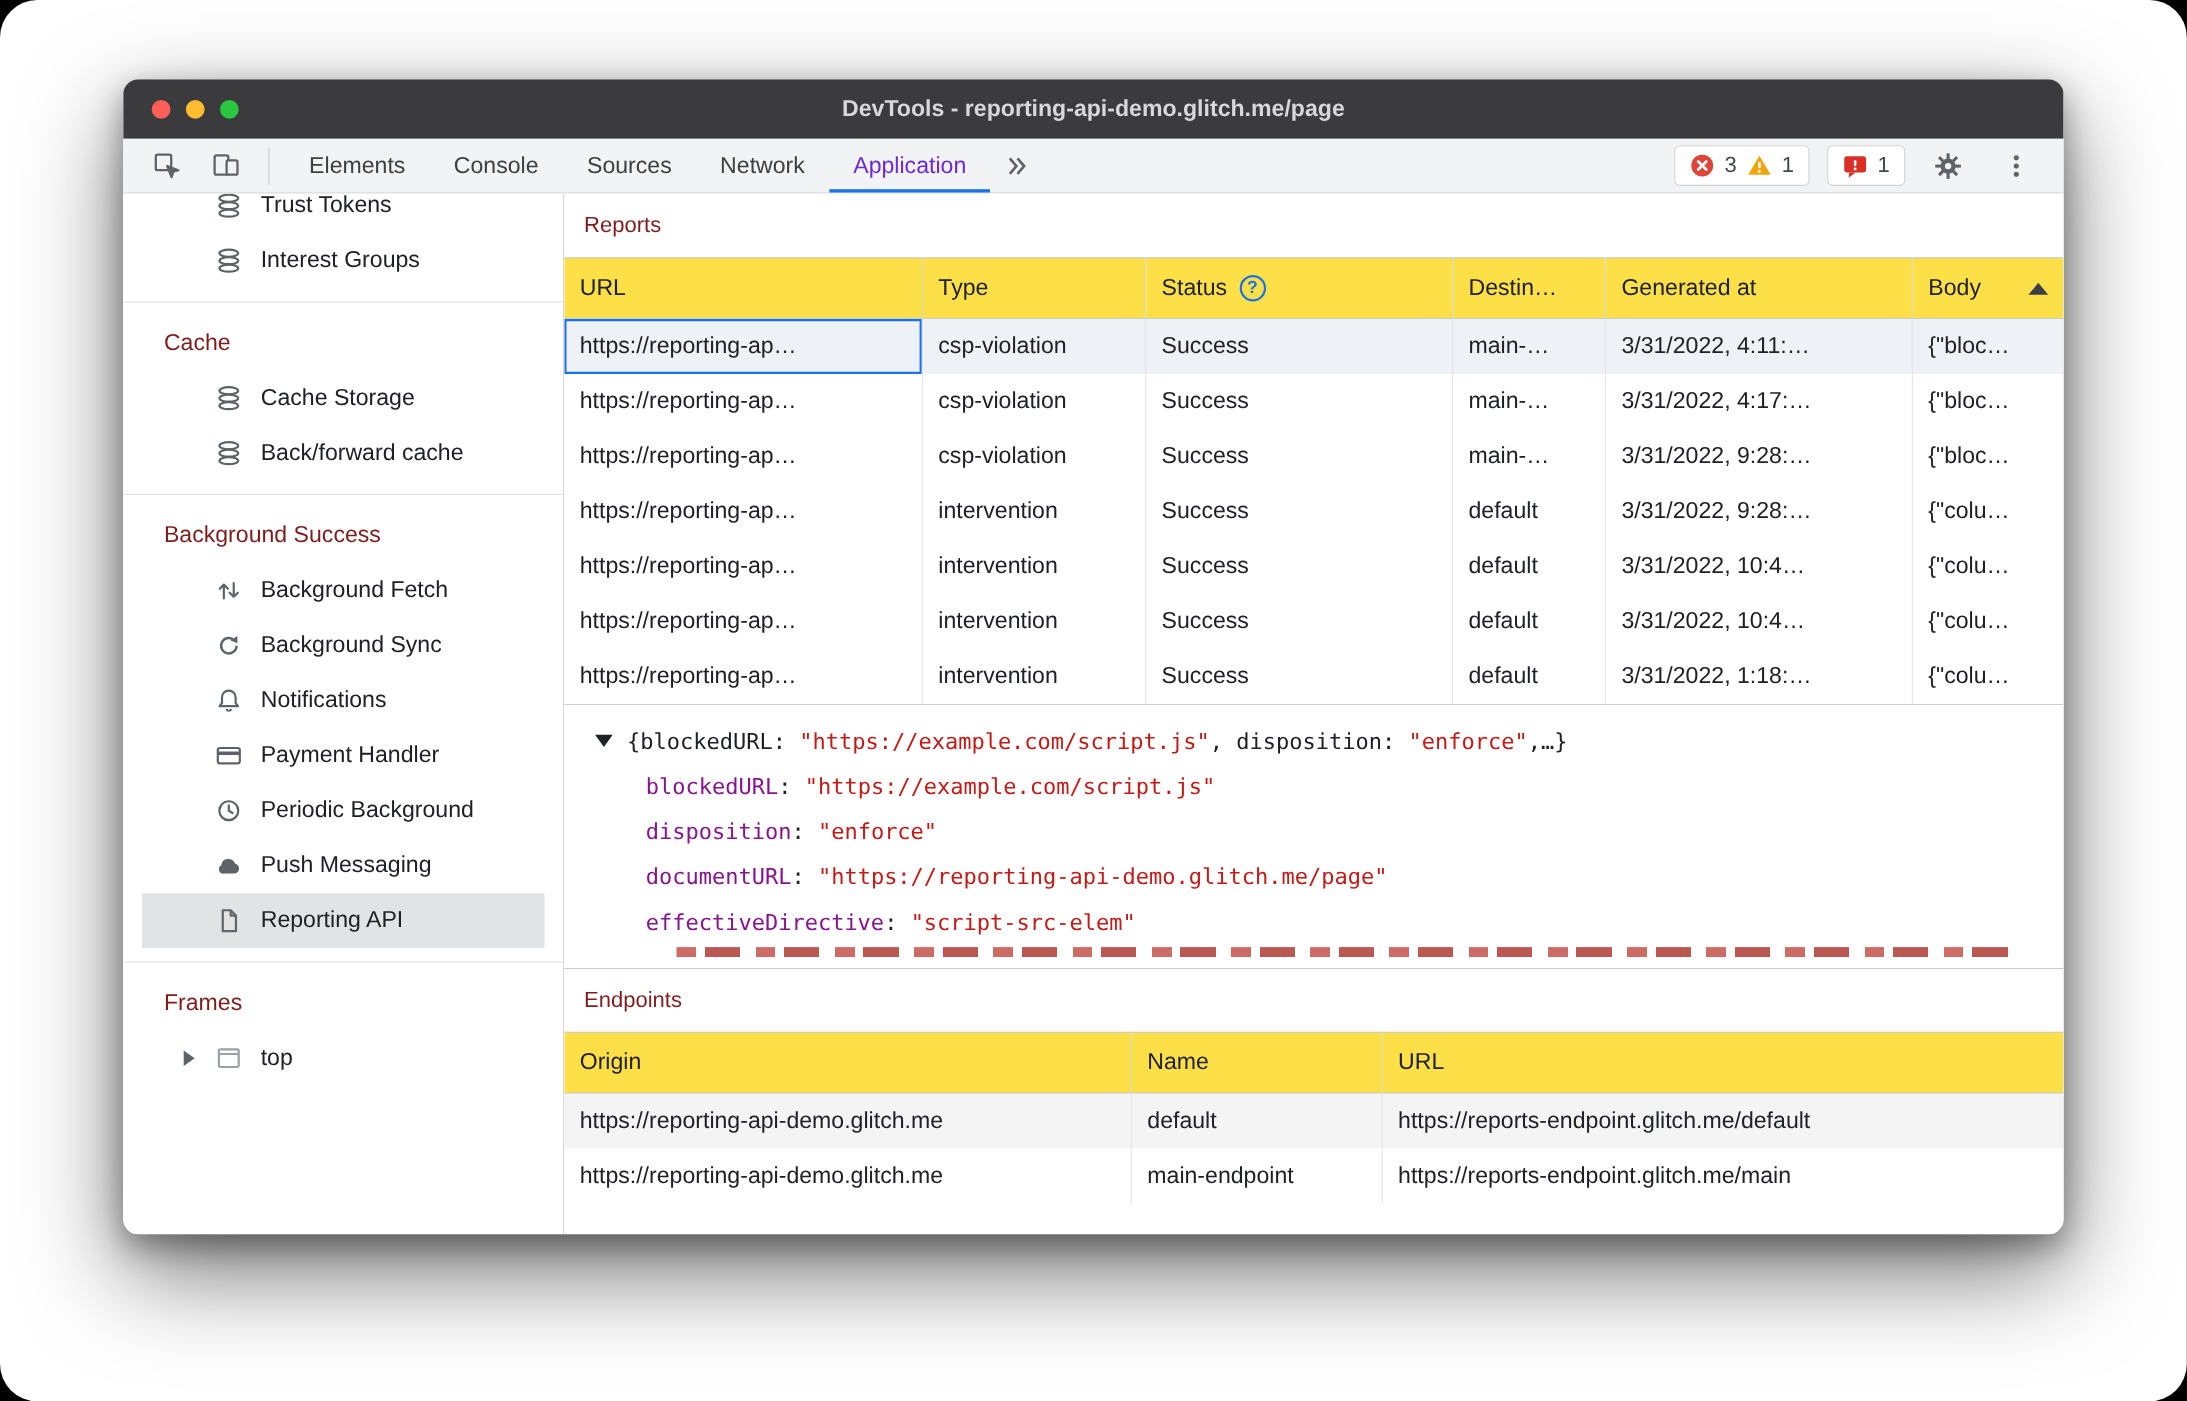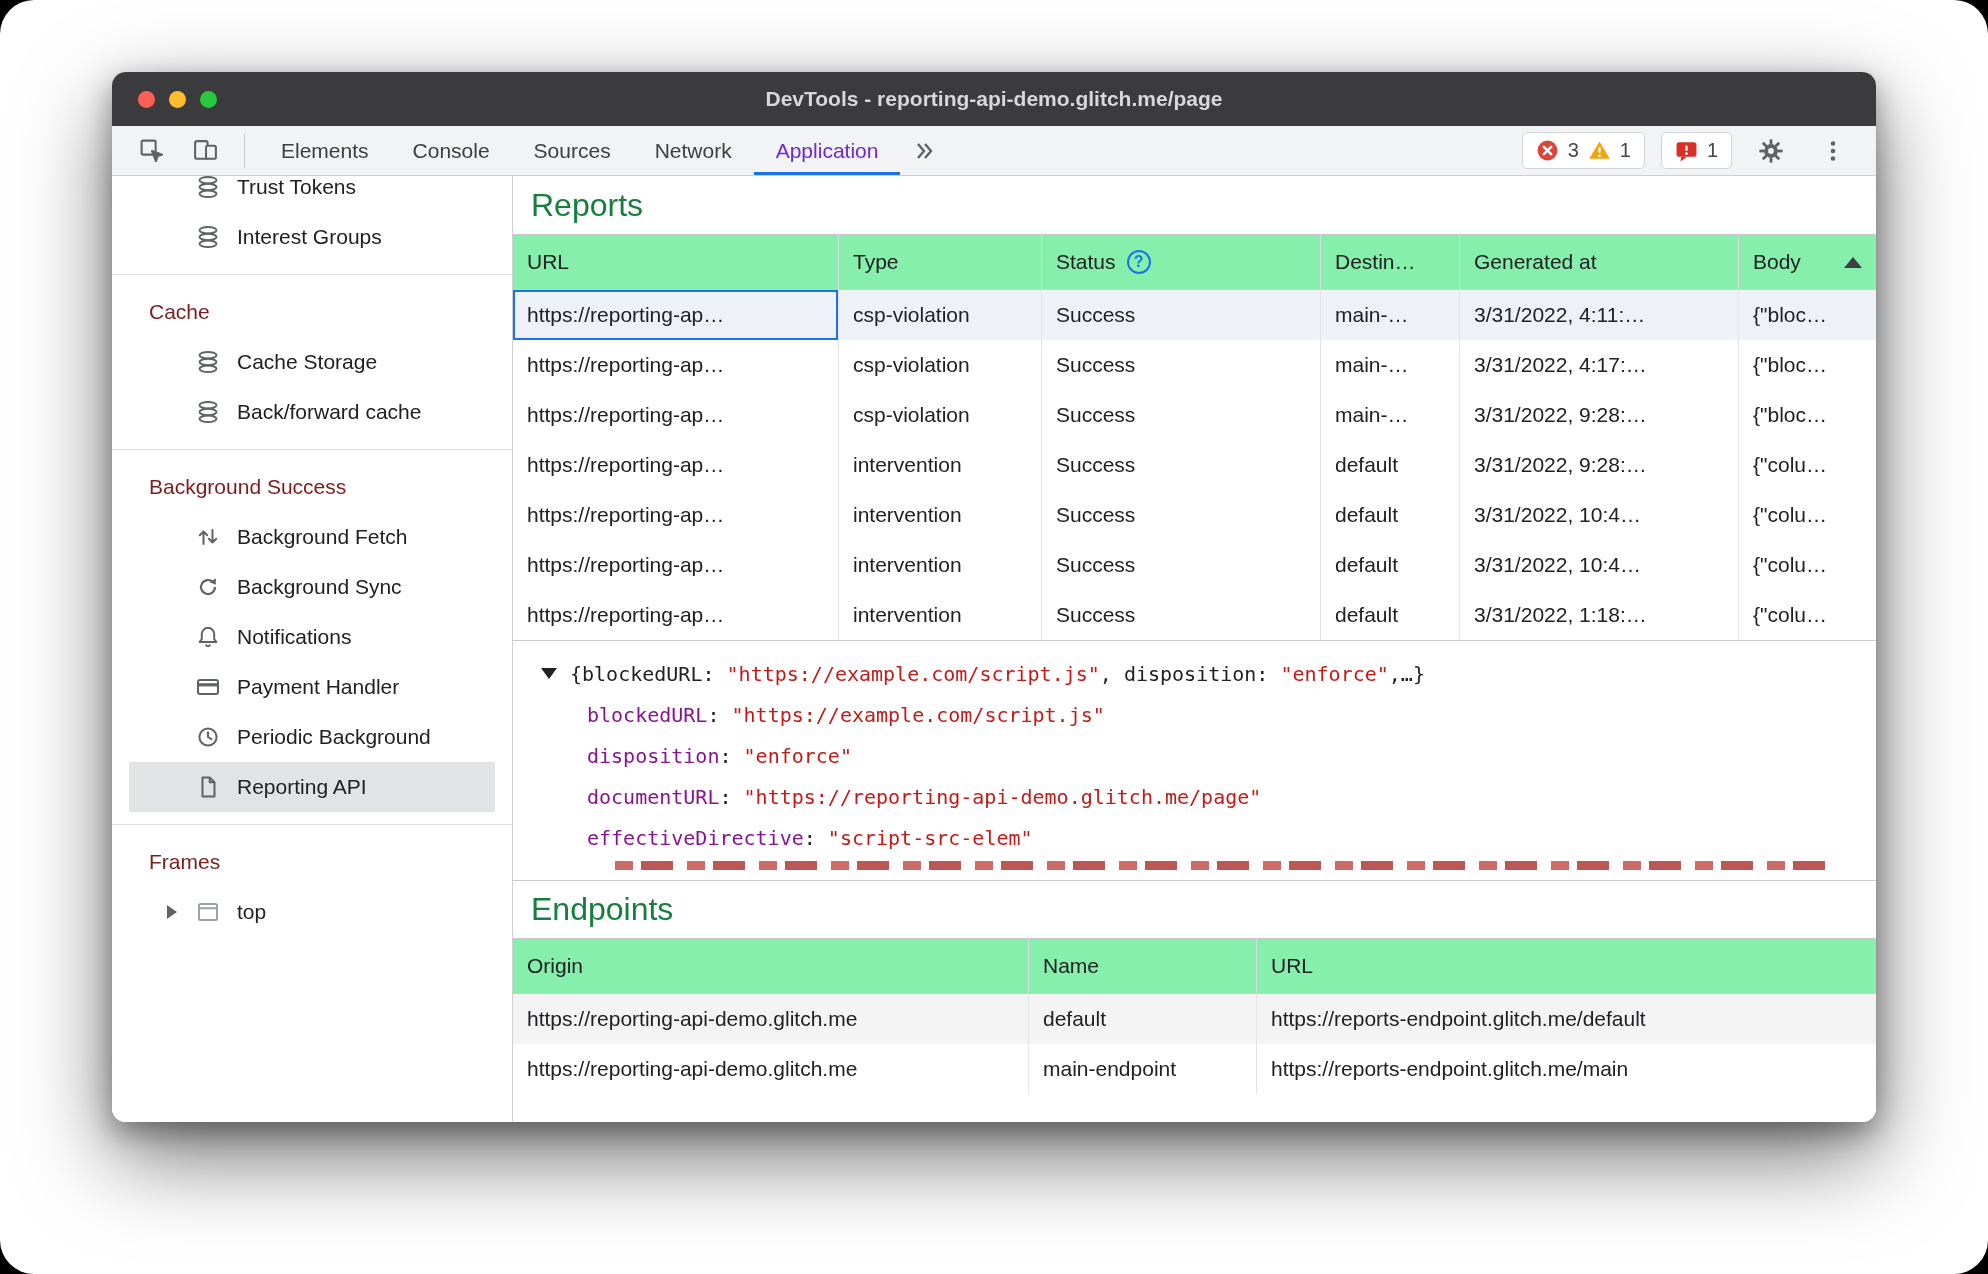--- a/index.html
+++ b/index.html
@@ -46,29 +46,29 @@
   .side-item { height: 50px; display: flex; align-items: center; gap: 16px; padding-left: 66px;
     font-size: 21px; color: #202124; white-space: nowrap; }
   .side-item.selected { background: #e1e3e5; }
   .side-item .sicon { flex: 0 0 auto; }
   .tri-right { width: 0; height: 0; border-top: 7px solid transparent; border-bottom: 7px solid transparent;
     border-left: 10px solid #5f6368; margin-left: -28px; margin-right: 2px; }
 
   
   .main { flex: 1; display: flex; flex-direction: column; overflow: hidden; background: #fff; }
   .section-title { height: 58px; flex: 0 0 auto; display: flex; align-items: center; padding: 0 18px;
-    font-size: 32px; color: #15803d; }
+    font-size: 20px; color: #7f1d1d; }
   .section-title.with-top { border-top: 1px solid #c9cccf; margin-top: 4px; }
 
   .t-row { display: grid; }
   .reports-grid .t-row { grid-template-columns: 326px 203px 279px 139px 279px 1fr; }
   .endpoints-grid .t-row { grid-template-columns: 516px 228px 1fr; }
   .h-cell { height: 56px; display: flex; align-items: center; padding: 0 14px; font-size: 21px; color: #202124;
     border-right: 1px solid #d9dbdd; border-top: 1px solid #c9cccf; border-bottom: 1px solid #c9cccf;
-    white-space: nowrap; overflow: hidden; background: #86efac; }
+    white-space: nowrap; overflow: hidden; background: #fde047; }
   .t-row .h-cell:last-child { border-right: none; }
   .cell { height: 50px; display: flex; align-items: center; padding: 0 14px; font-size: 21px; color: #202124;
     border-right: 1px solid #e2e4e6; white-space: nowrap; overflow: hidden; }
   .t-row .cell:last-child { border-right: none; }
   .t-row.selected { background: #eef1f5; }
   .t-row.stripe { background: #f4f4f5; }
   .cell.sel-cell { box-shadow: inset 0 0 0 2px #1a73e8; }
   .r-body { border-bottom: 1px solid #c9cccf; }
 
   .help { width: 24px; height: 24px; border: 2px solid #1a73e8; border-radius: 50%; margin-left: 11px;
@@ -257,20 +257,26 @@
           </svg>
           <span>Payment Handler</span>
         </div>
         <div class="side-item">
           <svg class="sicon" width="26" height="26" viewBox="0 0 26 26" fill="none" stroke="#5f6368" stroke-width="2" stroke-linecap="round">
             <circle cx="13" cy="13" r="8.6"></circle>
             <path d="M13 8.2v4.8l3.4 2.1"></path>
           </svg>
           <span>Periodic Background</span>
         </div>
+        <div class="side-item">
+          <svg class="sicon" width="26" height="26" viewBox="0 0 26 26">
+            <path d="M8.4 20.2h9.4a4.6 4.6 0 0 0 1-9.06 6.6 6.6 0 0 0-12.7 1.4 4.1 4.1 0 0 0 2.3 7.66z" fill="#5f6368"></path>
+          </svg>
+          <span>Push Messaging</span>
+        </div>
         <div class="side-item selected">
           <svg class="sicon" width="26" height="26" viewBox="0 0 26 26" fill="none" stroke="#5f6368" stroke-width="2" stroke-linejoin="round">
             <path d="M7.5 3.5h7.2l4.8 4.8v14.2H7.5z"></path>
             <path d="M14.7 3.5v4.8h4.8"></path>
           </svg>
           <span>Reporting API</span>
         </div>
       </div>
 
       <div class="side-group">

